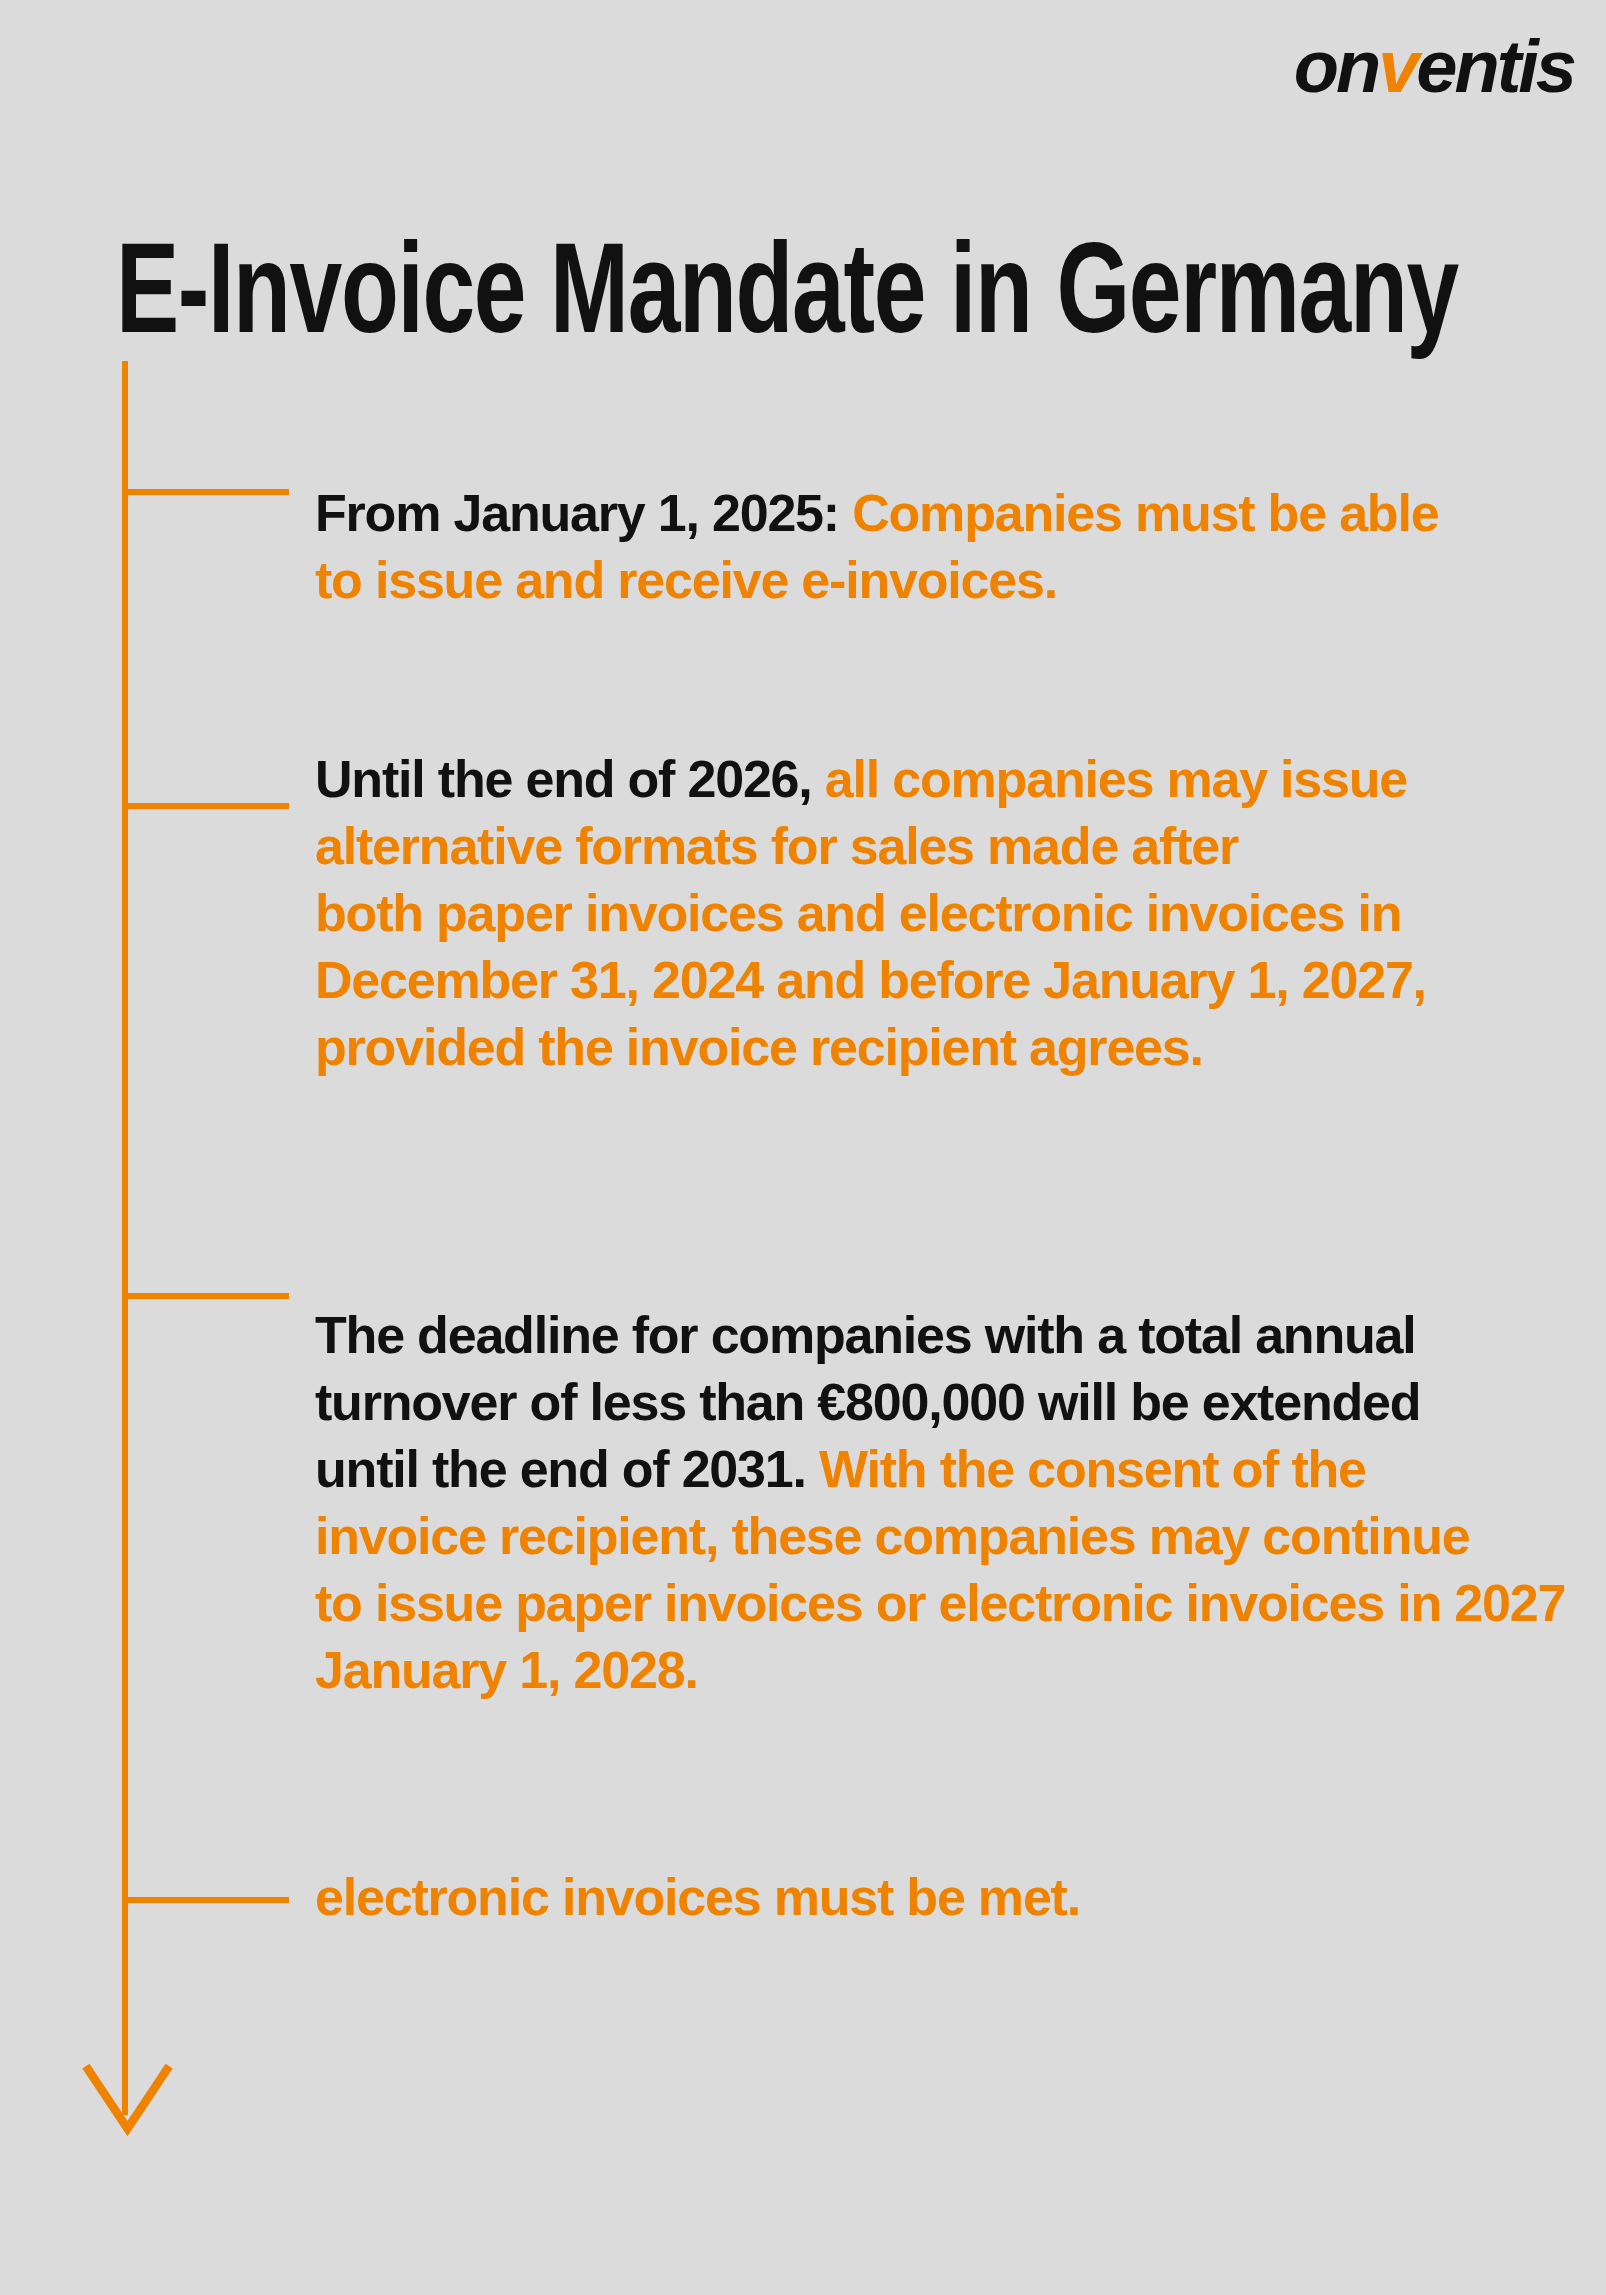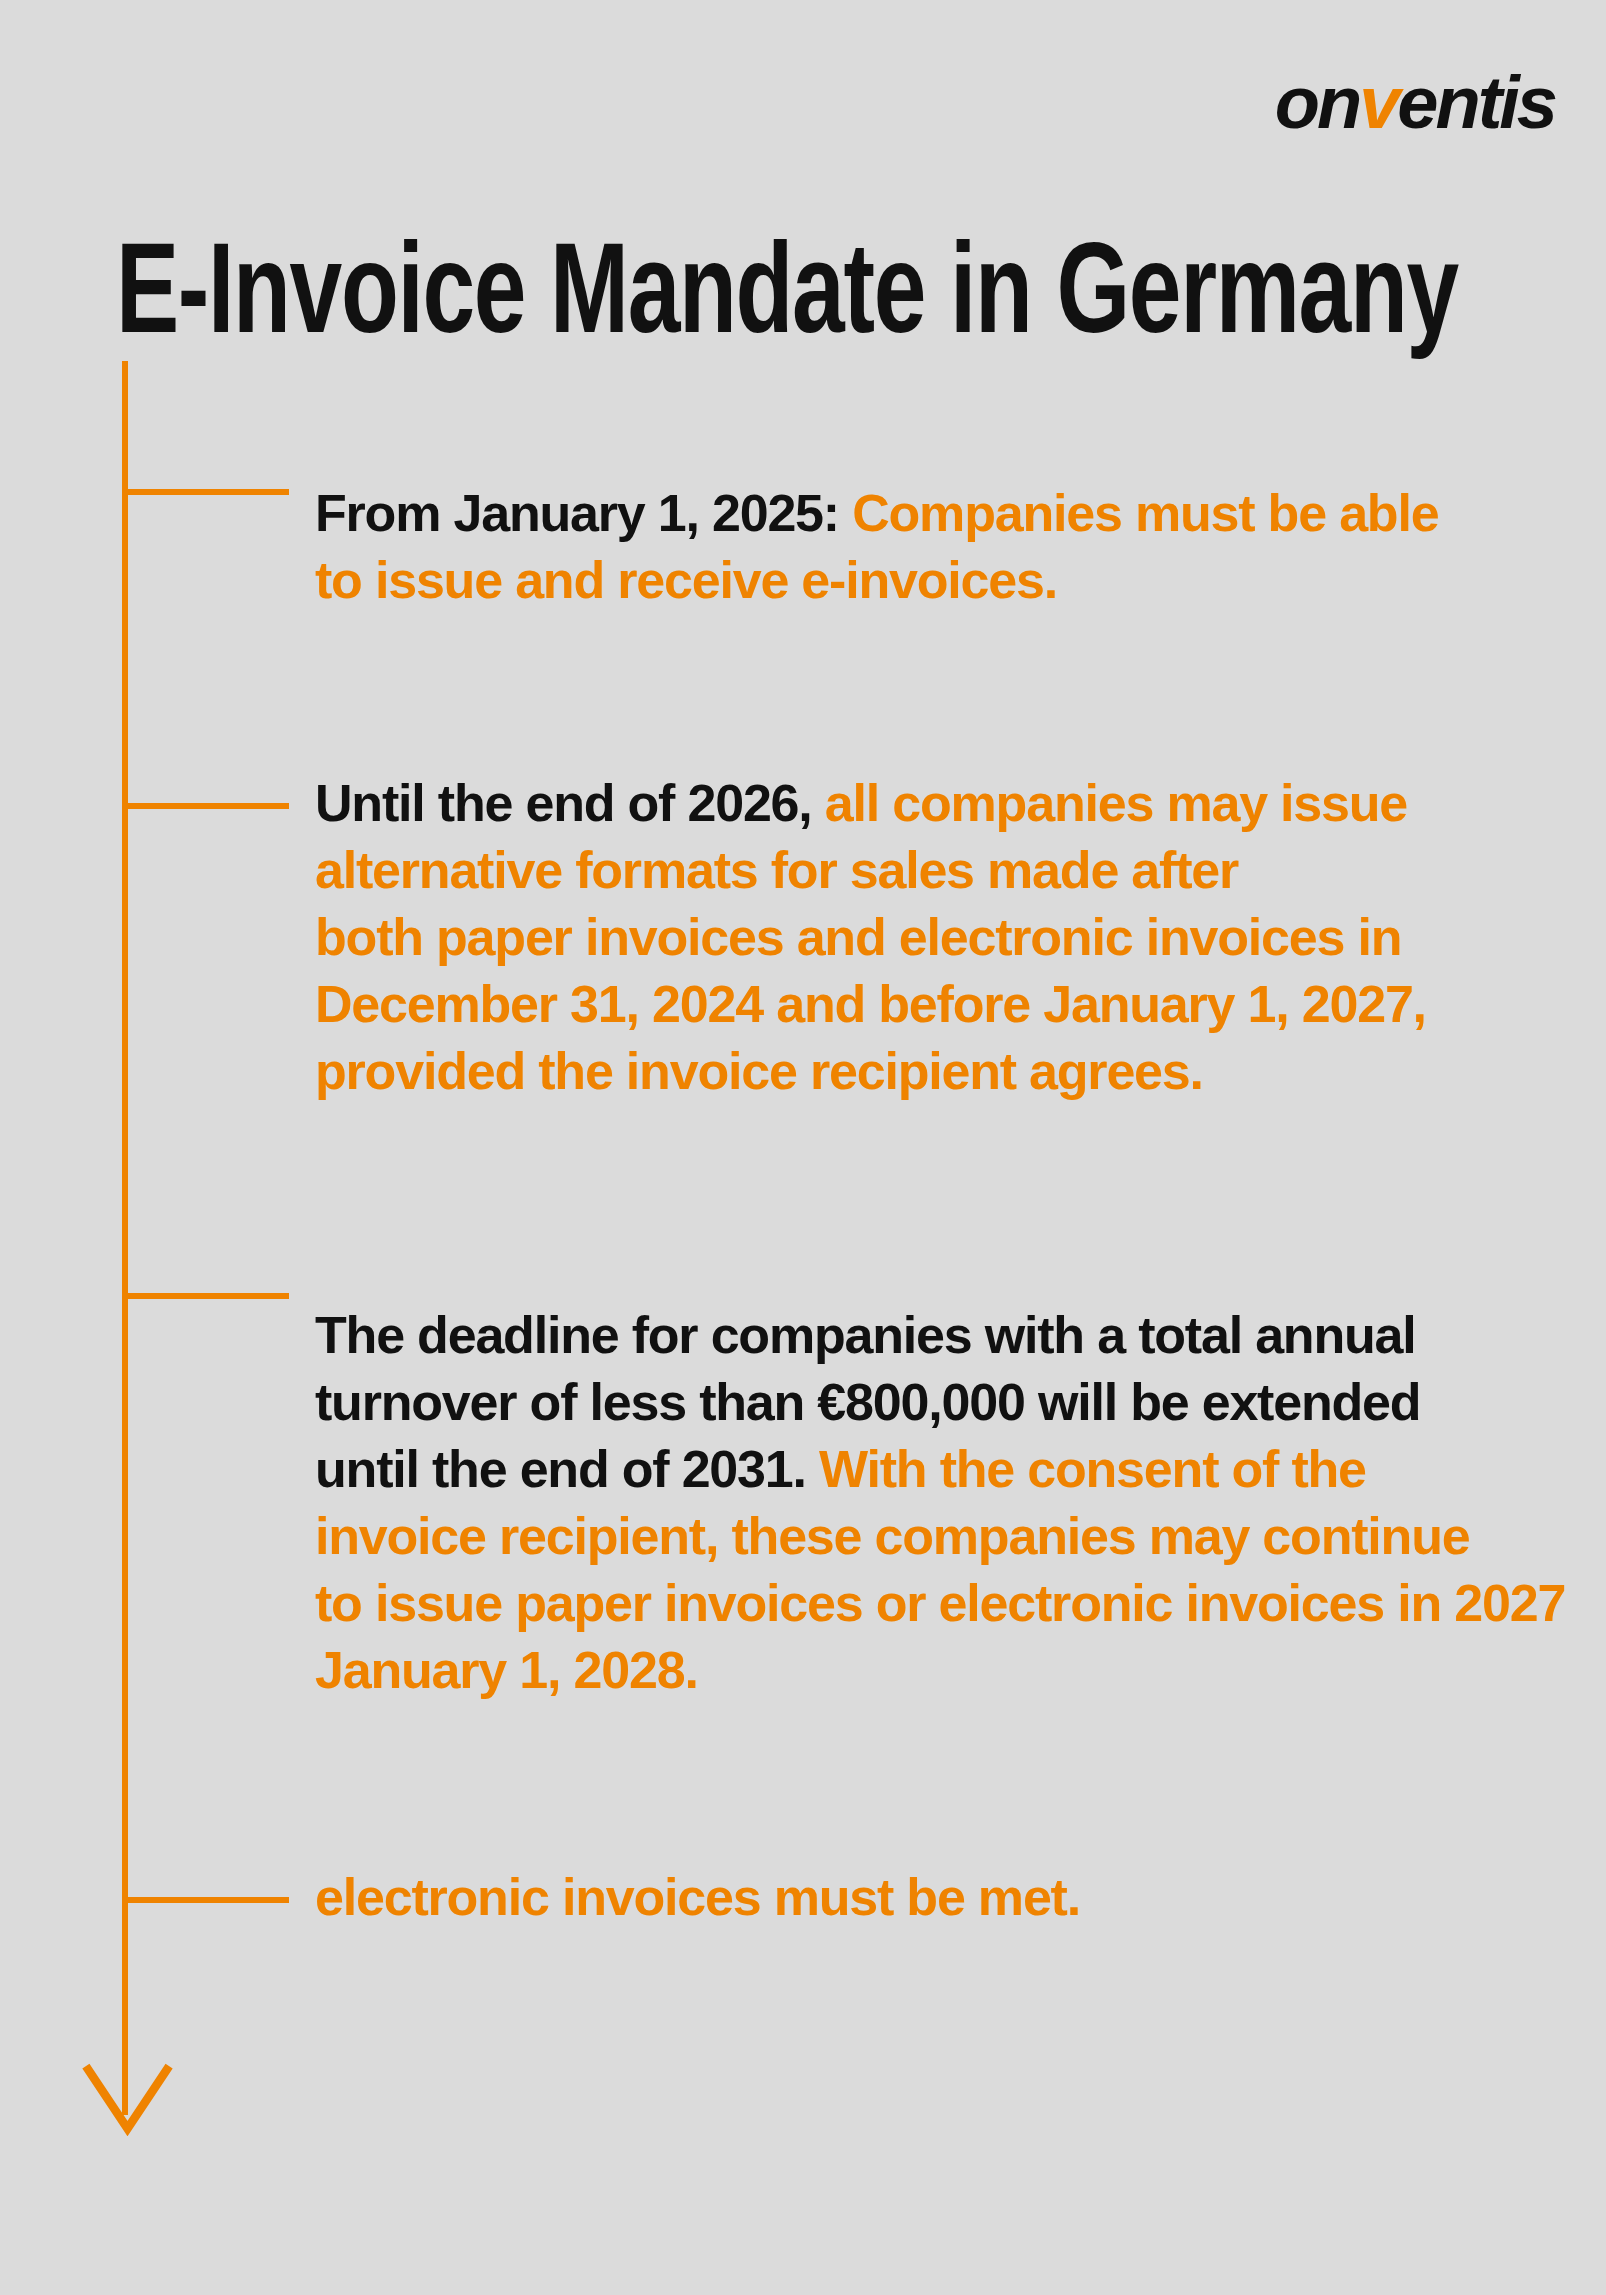--- a/index.html
+++ b/index.html
@@ -5,25 +5,24 @@
   html,body { margin:0; padding:0; }
   body {
     width:1607px; height:2295px;
     font-family:"Liberation Sans", sans-serif;
     background:var(--bg,#dbdbdb);
     position:relative; overflow:hidden;
   }
   .page { position:absolute; inset:0; }
 
   .logo {
-    position:absolute; top:24px; right:52px;
+    position:absolute; top:24px; right:33px;
     font-size:74px; font-weight:bold; font-style:italic;
     letter-spacing:-3px; color:var(--dark,#111);
     white-space:nowrap;
-    margin-top:36px;
   }
   .logo .accent-letter { color:var(--accent,#ef8300); }
 
   .title {
     position:absolute; left:116px; top:214px;
     font-size:128px; font-weight:bold; letter-spacing:-1.8px;
     color:var(--dark,#111); white-space:nowrap;
     transform:scaleX(0.74); transform-origin:left top;
   }
 
@@ -45,21 +44,21 @@
     background:var(--accent,#ef8300);
   }
   .c1 { top:489px; } .c2 { top:803px; } .c3 { top:1293px; } .c4 { top:1897px; }
 
   
   .tl-item {
     position:absolute; left:315px; width:1261px;
     font-size:52px; font-weight:bold; letter-spacing:-1.2px;
     line-height:67px; white-space:nowrap;
   }
-  .i1 { top:480px; } .i2 { top:770px; } .i3 { top:1260px;margin-top:42px; } .i4 { top:1864px; }
+  .i1 { top:480px; } .i2 { top:746px; } .i3 { top:1260px;margin-top:42px; } .i4 { top:1864px; }
   .seg-dark   { color:var(--dark,#111); }
   .seg-accent { color:var(--accent,#ef8300); }
 </style>
 </head>
 <body>
 
 <div class="page">
 
   <div class="logo">
     <span>on</span><span class="accent-letter">v</span><span>entis</span>

